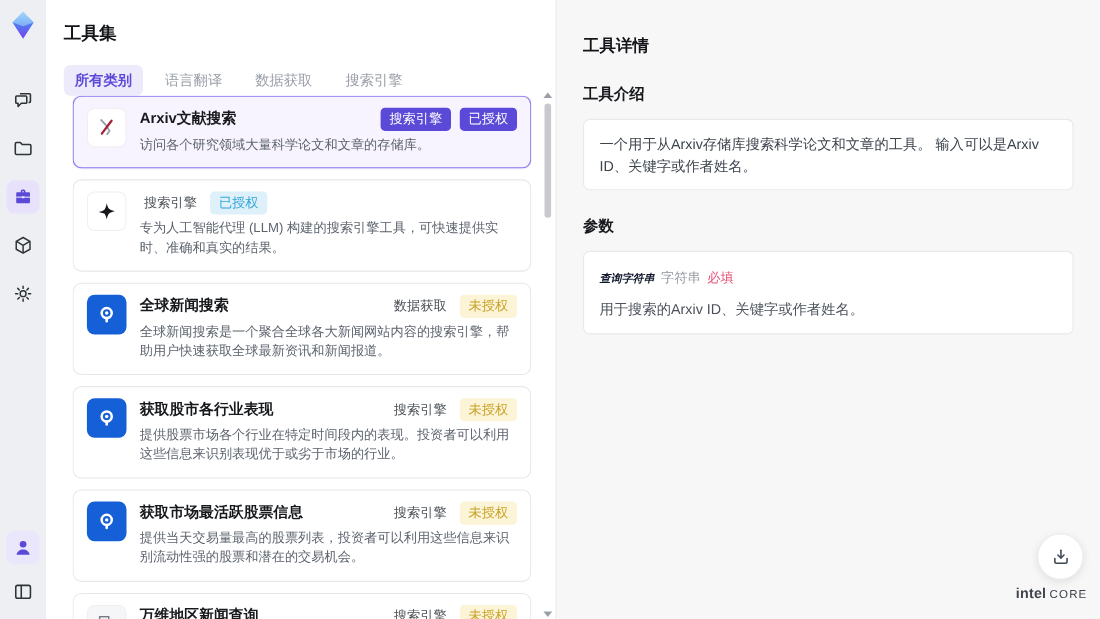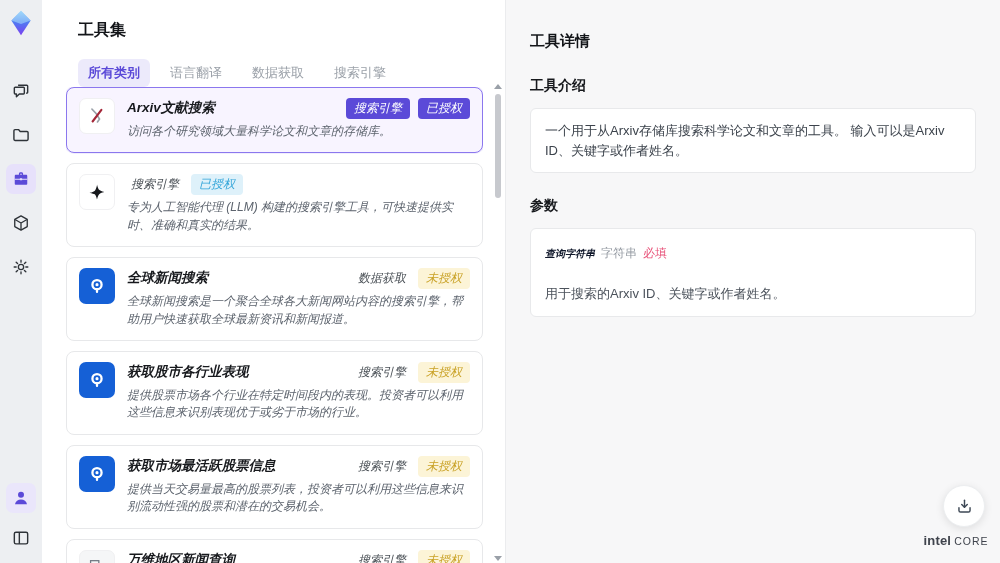--- a/index.html
+++ b/index.html
@@ -22,21 +22,21 @@
     width:30px; height:30px; border-radius:7px; color:#2e3338;
     display:flex; align-items:center; justify-content:center; cursor:pointer;
   }
   .side-item svg { width:20px; height:20px; }
   .side-item.active { background:#e7e1fb; color:var(--accent-purple,#5b4ad8); }
   .side-bottom { margin-top:auto; display:flex; flex-direction:column; gap:10px; align-items:center; }
   .side-item.tinted { color:var(--accent-purple,#5b4ad8); background:#eae6fb; }
   
   .list-panel {
     width:463px; flex:none; background:#fff; position:relative;
-    padding:16px 22px 0 36px;
+    padding:16px 22px 0 16px;
   }
   .page-title { font-size:16px; font-weight:bold; margin:4px 0 18px; color:#131519; }
   .tabs { display:flex; gap:10px; align-items:center; }
   .tab {
     border:none; background:none; font-family:inherit; cursor:pointer;
     font-size:13px; color:#9aa0a8; padding:5px 10px; border-radius:6px; white-space:nowrap;
   }
   .tab.active { color:var(--accent-purple,#5b4ad8); background:#eceafb; font-weight:bold; }
   .tool-list { position:absolute; top:87px; left:24px; right:22px; bottom:0; overflow:hidden; }
   .card {
@@ -49,21 +49,21 @@
     background:var(--selected-card-bg,#f8f4ff);
     box-shadow:0 0 0 1px rgba(139,119,238,.12);
   }
   .card-icon {
     width:36px; height:36px; flex:none; border-radius:7px;
     background:#fff; border:1px solid #f0f0f2;
     display:flex; align-items:center; justify-content:center; overflow:hidden;
   }
   .card-icon.icon-juhe-q { background:var(--juhe-icon-blue,#1560d6); border:none; }
   .card-icon.icon-building { background:#f5f6f7; }
-  .card-body { flex:1; min-width:0;font-style:italic; }
+  .card-body { flex:1; min-width:0; }
   .card-head { display:flex; align-items:flex-start; gap:8px; }
   .card-title { font-size:13.5px; font-weight:bold; color:#17191d; flex:1; padding-top:1px; }
   .chip-category { font-size:12px; color:#4b5157; white-space:nowrap; padding:2px 4px; }
   .pill { font-size:12px; white-space:nowrap; padding:2px 8px; border-radius:4px; }
   .pill-solid { background:var(--accent-purple,#5b4ad8); color:#fff; }
   .pill-blue { background:var(--authorized-pill-bg,#def1fa); color:var(--authorized-pill-text,#35a6d9); }
   .pill-yellow { background:var(--unauthorized-pill-bg,#fcf4d7); color:var(--unauthorized-pill-text,#c9a227); }
   .card-desc { font-size:12px; line-height:1.45; color:#5d646e; margin-top:4px; }
   
   .scrollbar { position:absolute; top:84px; bottom:2px; right:1px; width:12px; }
@@ -77,21 +77,21 @@
     padding:28px 24px; position:relative;
   }
   .detail-title { font-size:15px; font-weight:bold; margin:4px 0 26px; color:#131519; }
   .section-heading { font-size:14px; font-weight:bold; margin:12px 0 13px; color:#17191d; }
   .box { background:#fff; border:1px solid #e8e9eb; border-radius:6px; padding:12px 14px; margin-bottom:24px; }
   .intro-text { font-size:13px; color:#3c434c; margin:0; line-height:1.5; }
   .param-row { line-height:1.4; }
   .param-name { font-size:10px; font-weight:bold; color:#0f172a;font-style:italic; }
   .param-type { font-size:12px; color:#9298a0; margin-left:6px; }
   .param-required { font-size:12px; color:var(--required-text,#e8537a); margin-left:6px; }
-  .param-desc { font-size:13px; color:#4b525b; margin-top:22px; }
+  .param-desc { font-size:13px; color:#4b525b; margin-top:9px; }
   
   .fab {
     position:absolute; right:15px; bottom:36px; width:42px; height:42px; border-radius:50%;
     background:#fff; border:1px solid #eceef0; box-shadow:0 2px 8px rgba(0,0,0,.10);
     display:flex; align-items:center; justify-content:center; cursor:pointer;
   }
   .brand { position:absolute; right:10px; bottom:14px; width:68px; text-align:center; color:#3f434c; white-space:nowrap; }
   .brand-intel { font-weight:bold; font-size:13px; letter-spacing:.2px; }
   .brand-core { font-size:10.5px; letter-spacing:1px; margin-left:3px; }
 </style>

